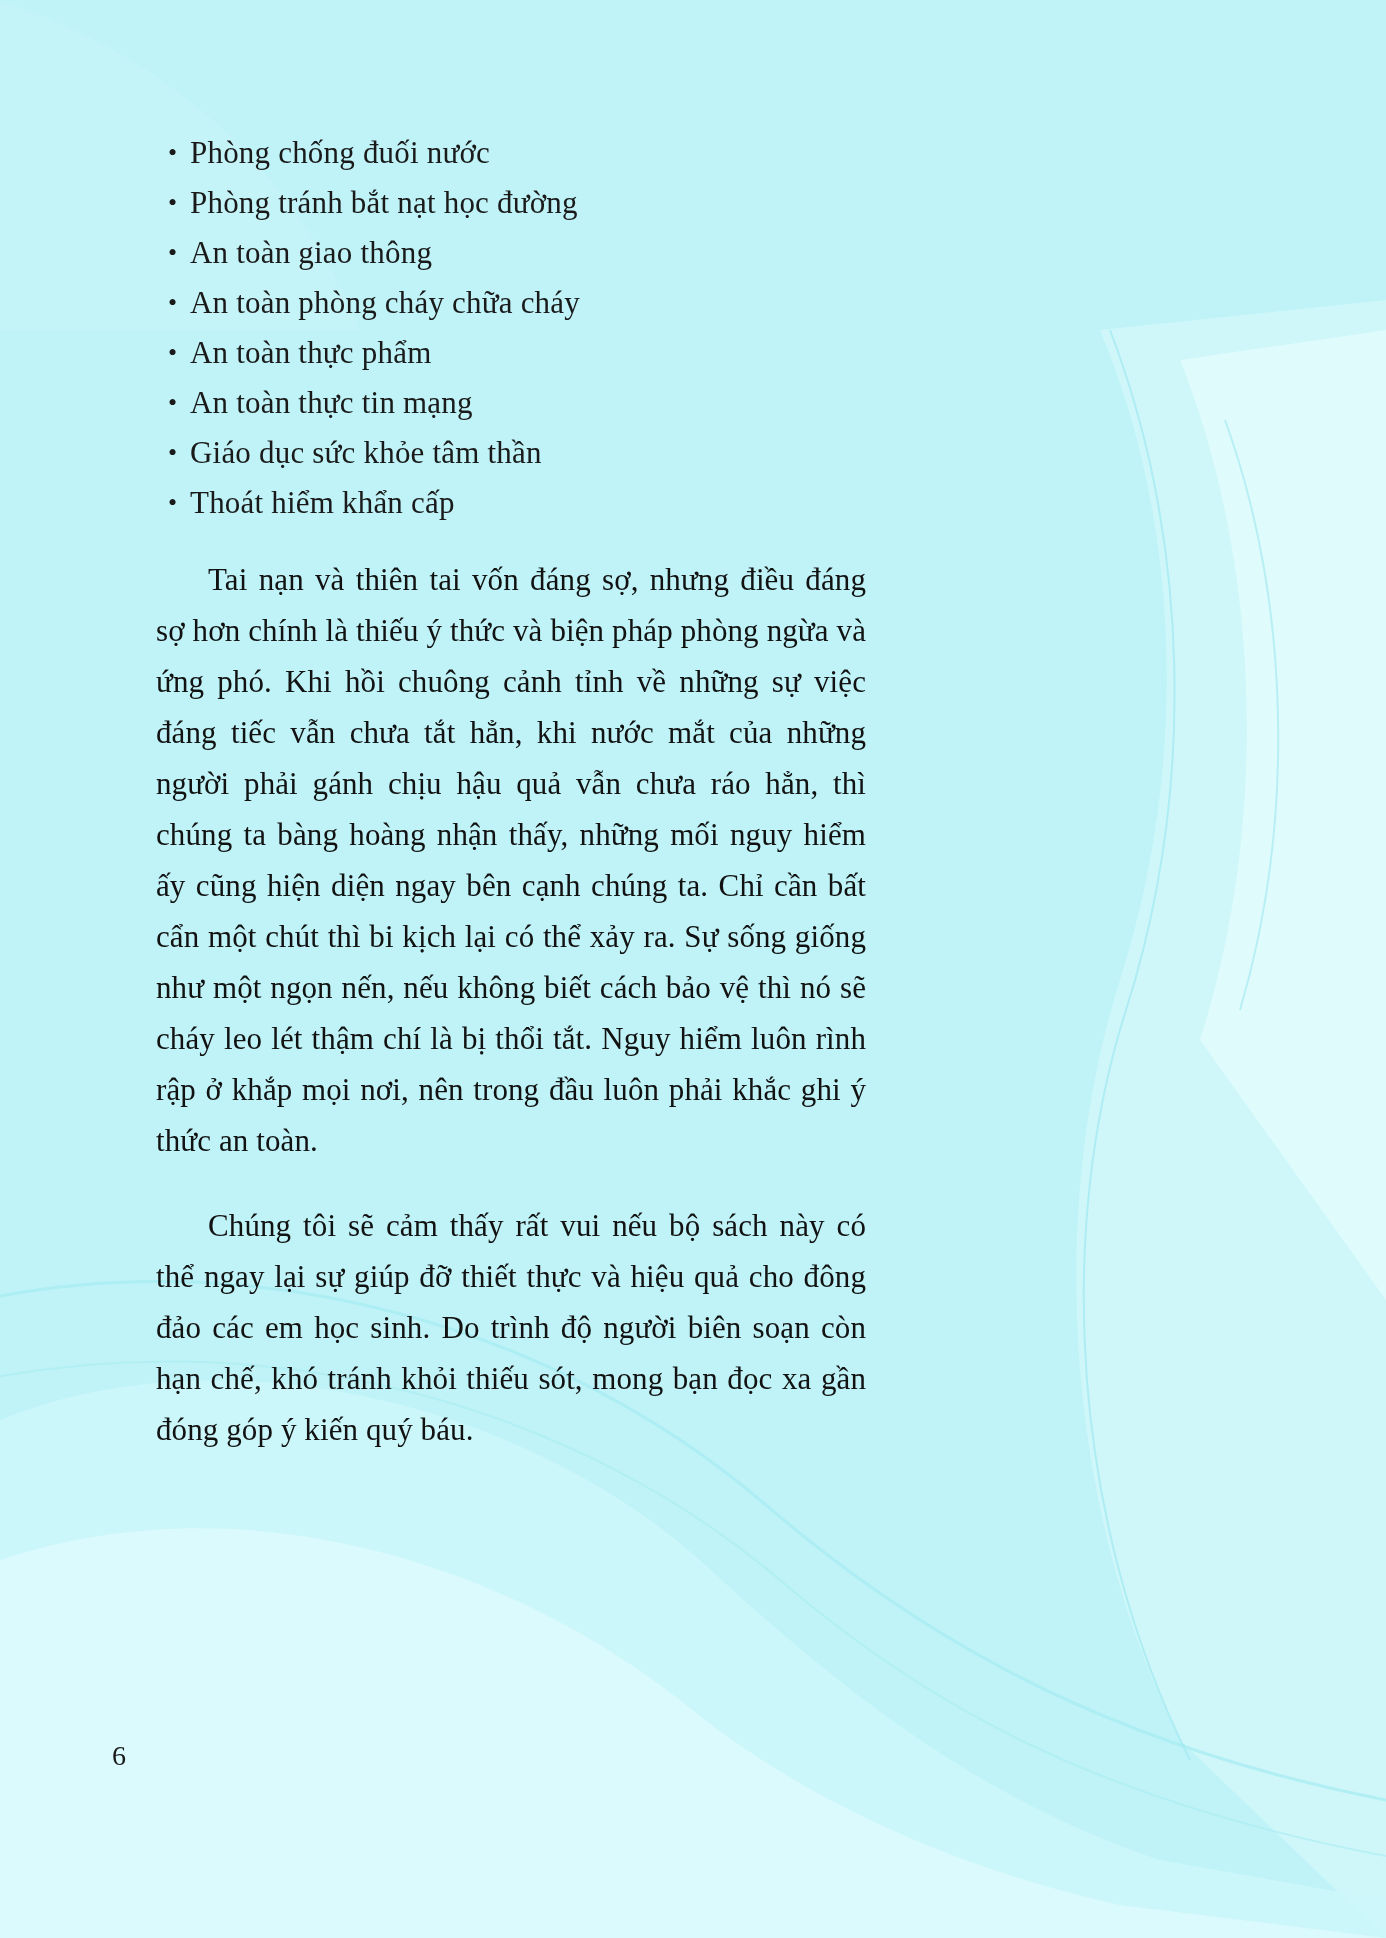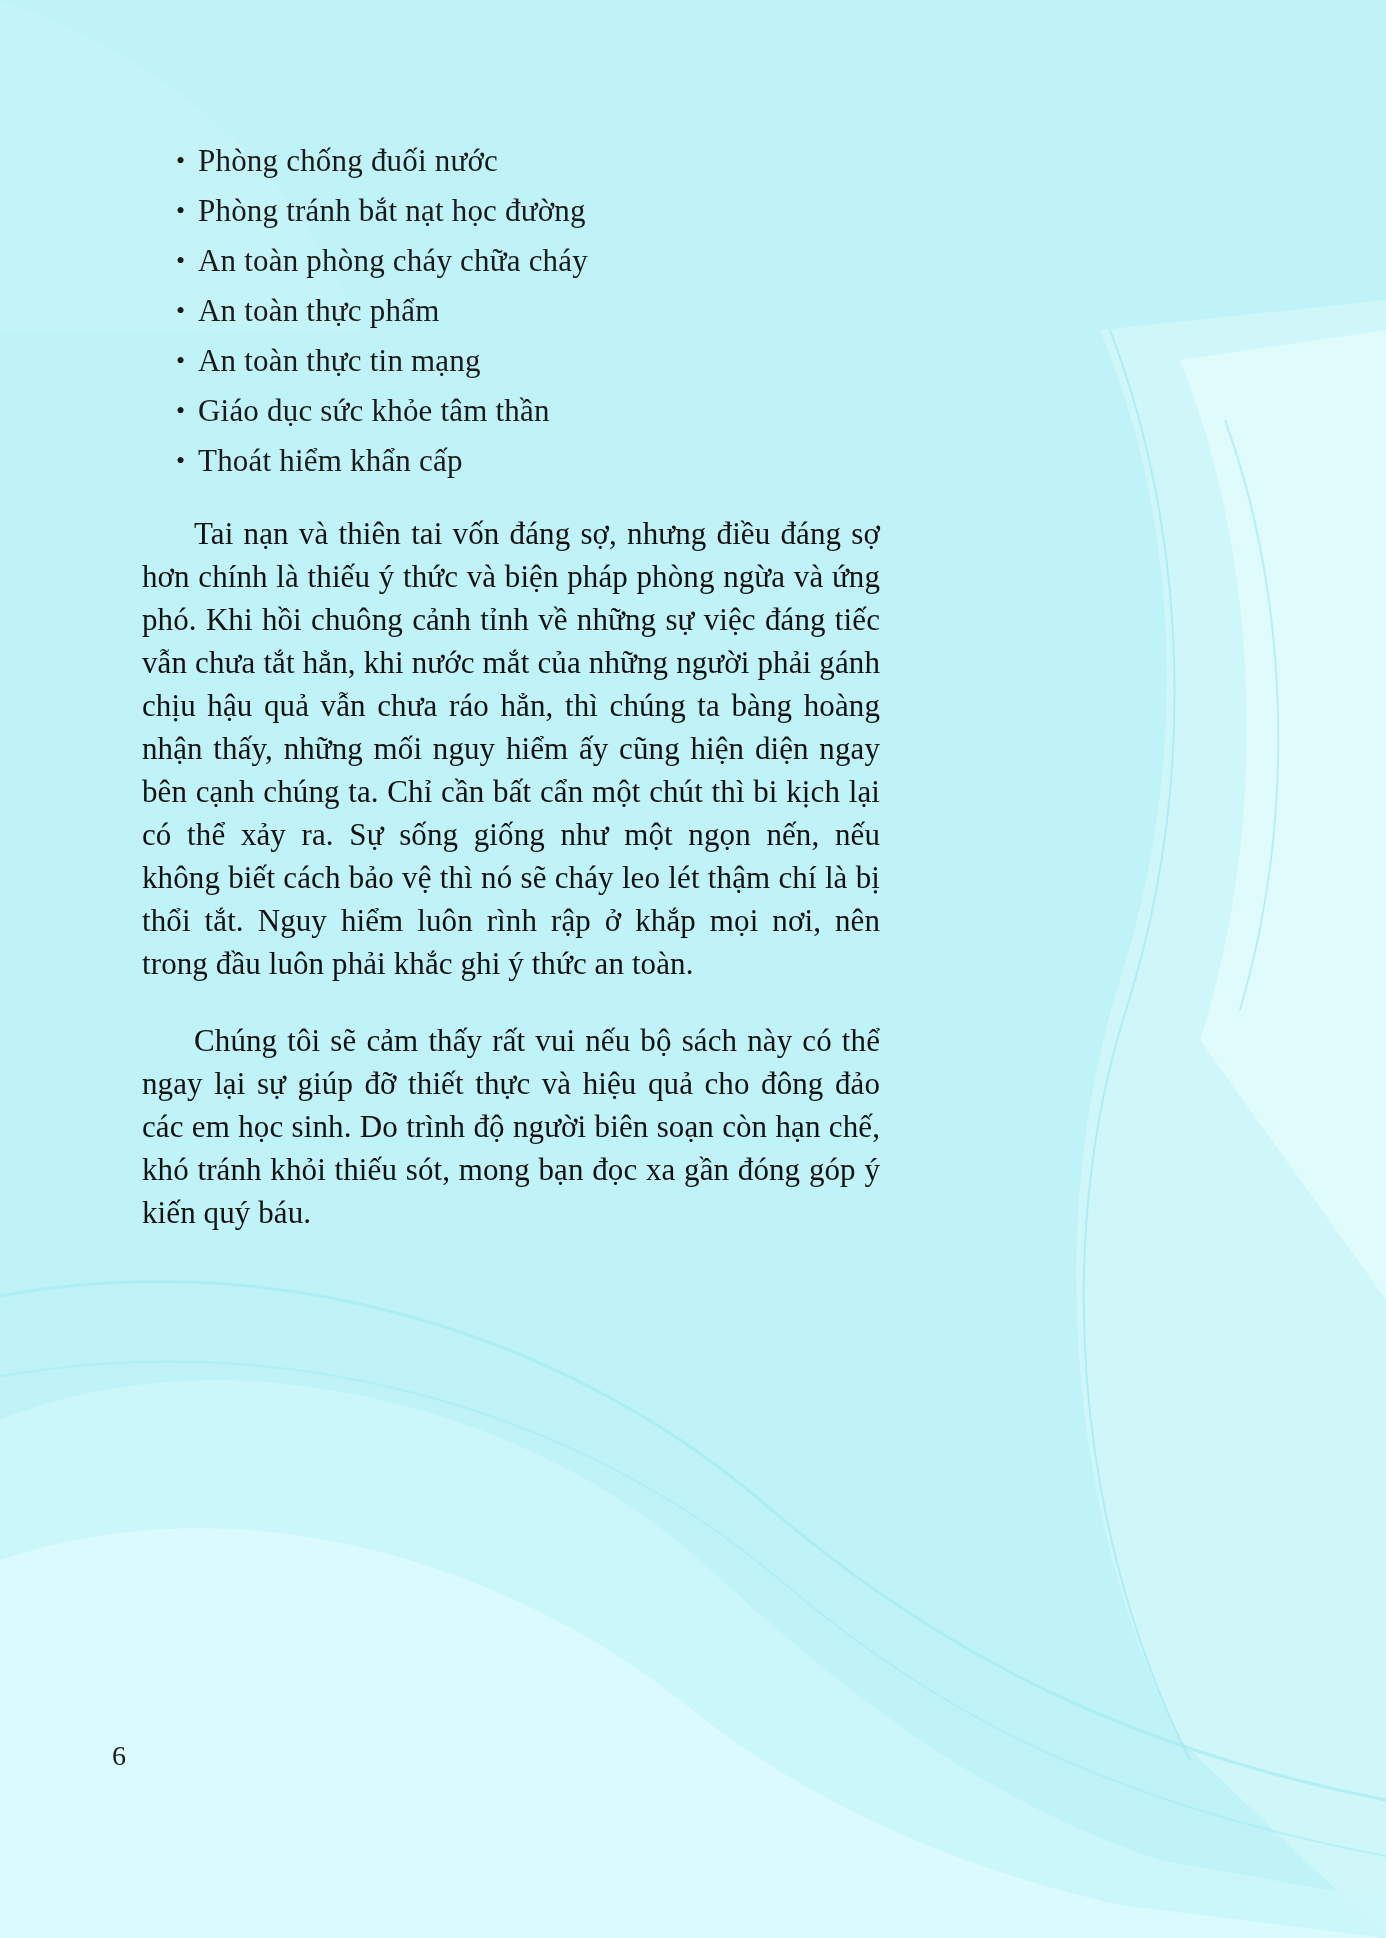--- a/index.html
+++ b/index.html
@@ -39,21 +39,21 @@
 
   .content {
     position: absolute;
     left: 140px;
     top: 128px;
     width: 742px;
   }
 
   ul.bullet-list {
     list-style: none;
-    margin: 8px;
+    margin: 0;
     padding: 0;
   }
   ul.bullet-list li {
     position: relative;
     font-size: 31px;
     line-height: 50px;
     color: #1a1a1a;
     padding-left: 50px;
     letter-spacing: 0.2px;
     white-space: nowrap;
@@ -61,23 +61,23 @@
   ul.bullet-list li::before {
     content: "•";
     position: absolute;
     left: 28px;
     top: 0;
     font-size: 26px;
   }
 
   p.para {
     font-size: 31px;
-    line-height: 43px;
+    line-height: 51px;
     color: #121212;
-    margin: 2px;
+    margin: 16px;
     text-align: justify;
     text-justify: inter-word;
     text-indent: 52px;
     letter-spacing: 0.1px;
   }
   p.para.first { margin-top: 26px; }
   p.para.spaced { margin-top: 34px; }
   p.para.noj { text-align: left; }
 
   .page-number {
@@ -115,20 +115,21 @@
     <path d="M0 0 C180 60 300 180 360 330 L0 330 Z" fill="#c9f5f9" opacity="0.5"></path>
   </svg>
 </div>
 
 <div class="page">
   <div class="content">
 
     <ul class="bullet-list">
       <li>Phòng chống đuối nước</li>
       <li>Phòng tránh bắt nạt học đường</li>
+      <li>An toàn giao thông</li>
       <li>An toàn phòng cháy chữa cháy</li>
       <li>An toàn thực phẩm</li>
       <li>An toàn thực tin mạng</li>
       <li>Giáo dục sức khỏe tâm thần</li>
       <li>Thoát hiểm khẩn cấp</li>
     </ul>
 
     <p class="para first">Tai nạn và thiên tai vốn đáng sợ, nhưng điều đáng sợ hơn chính là thiếu ý thức và biện pháp phòng ngừa và ứng phó. Khi hồi chuông cảnh tỉnh về những sự việc đáng tiếc vẫn chưa tắt hẳn, khi nước mắt của những người phải gánh chịu hậu quả vẫn chưa ráo hẳn, thì chúng ta bàng hoàng nhận thấy, những mối nguy hiểm ấy cũng hiện diện ngay bên cạnh chúng ta. Chỉ cần bất cẩn một chút thì bi kịch lại có thể xảy ra. Sự sống giống như một ngọn nến, nếu không biết cách bảo vệ thì nó sẽ cháy leo lét thậm chí là bị thổi tắt. Nguy hiểm luôn rình rập ở khắp mọi nơi, nên trong đầu luôn phải khắc ghi ý thức an toàn.</p>
     <p class="para spaced">Chúng tôi sẽ cảm thấy rất vui nếu bộ sách này có thể ngay lại sự giúp đỡ thiết thực và hiệu quả cho đông đảo các em học sinh. Do trình độ người biên soạn còn hạn chế, khó tránh khỏi thiếu sót, mong bạn đọc xa gần đóng góp ý kiến quý báu.</p>
 

